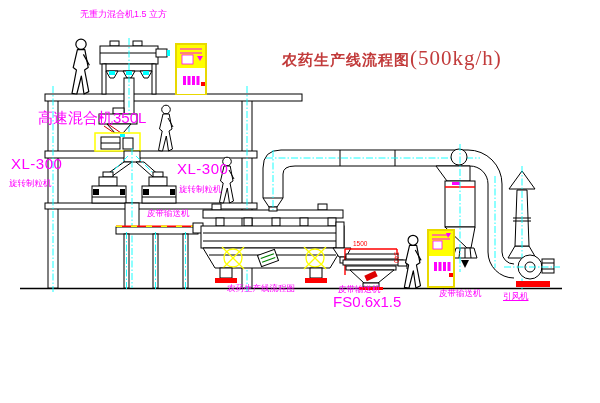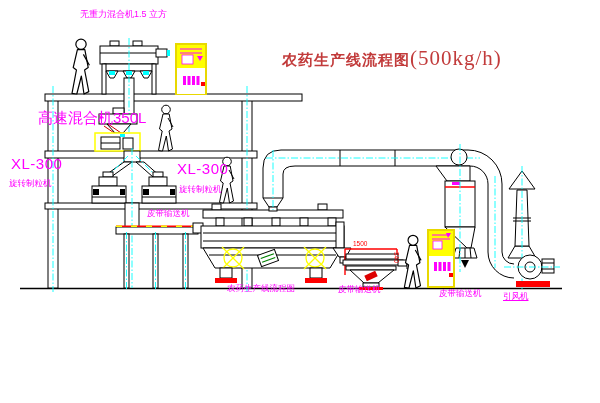--- a/index.html
+++ b/index.html
@@ -271,19 +271,20 @@
 
   <div class="lbl" style="left:80px;top:10px;font-size:9px;">无重力混合机1.5 立方</div>
   <div class="lbl" style="left:38px;top:110px;font-size:15px;">高速混合机350L</div>
   <div class="lbl" style="left:11px;top:156px;font-size:15px;letter-spacing:0.5px;">XL-300</div>
   <div class="lbl" style="left:9px;top:179px;font-size:8.5px;">旋转制粒机</div>
   <div class="lbl" style="left:177px;top:161px;font-size:15px;letter-spacing:0.5px;">XL-300</div>
   <div class="lbl" style="left:179px;top:185px;font-size:8.5px;">旋转制粒机</div>
   <div class="lbl" style="left:147px;top:209px;font-size:8.5px;">皮带输送机</div>
   <div class="lbl" style="left:227px;top:284px;font-size:8.5px;">农药生产线流程图</div>
   <div class="lbl" style="left:338px;top:285px;font-size:8.5px;">皮带输送机</div>
+  <div class="lbl" style="left:333px;top:294px;font-size:15px;">FS0.6x1.5</div>
   <div class="lbl" style="left:439px;top:289px;font-size:8.5px;">皮带输送机</div>
   <div class="lbl" style="left:503px;top:292px;font-size:8.5px;text-decoration:underline;">引风机</div>
 
   <div class="dim" style="left:353px;top:241px;">1500</div>
   <div class="dim" style="left:399px;top:252px;transform:rotate(90deg);transform-origin:left top;">340</div>
 
 </div>
 
 </body></html>

